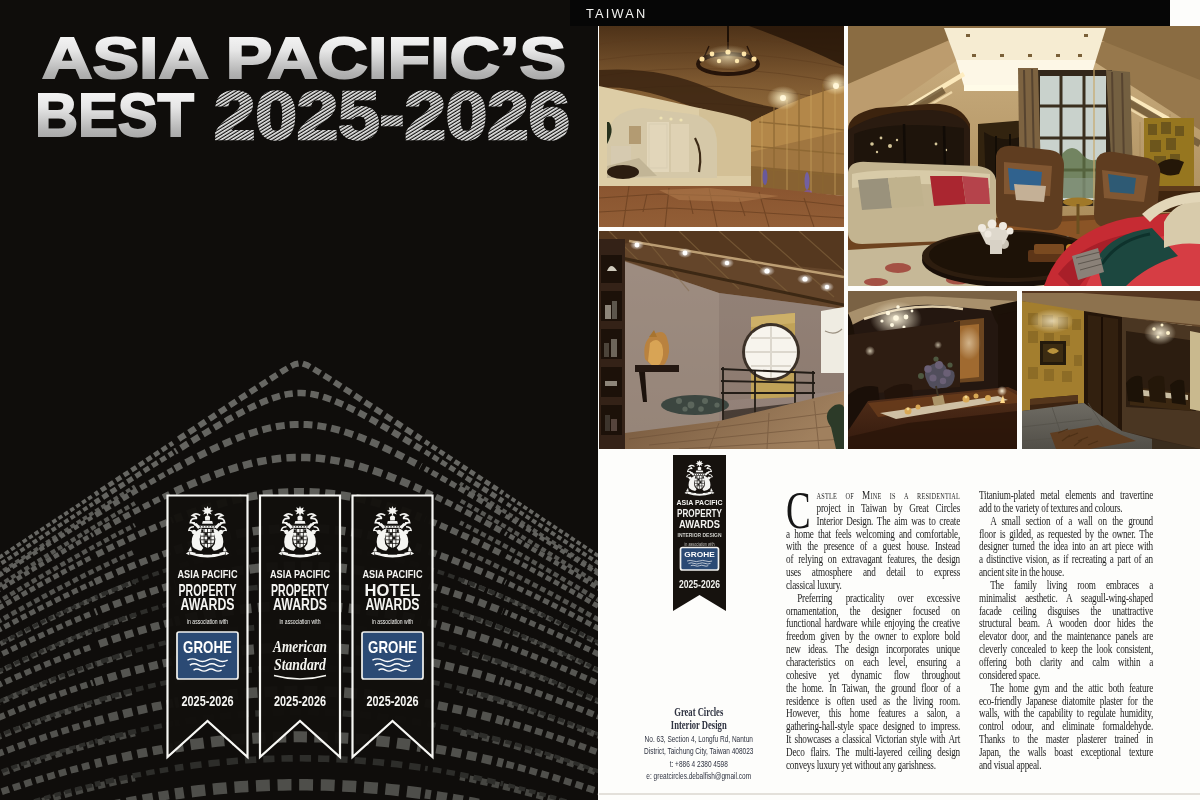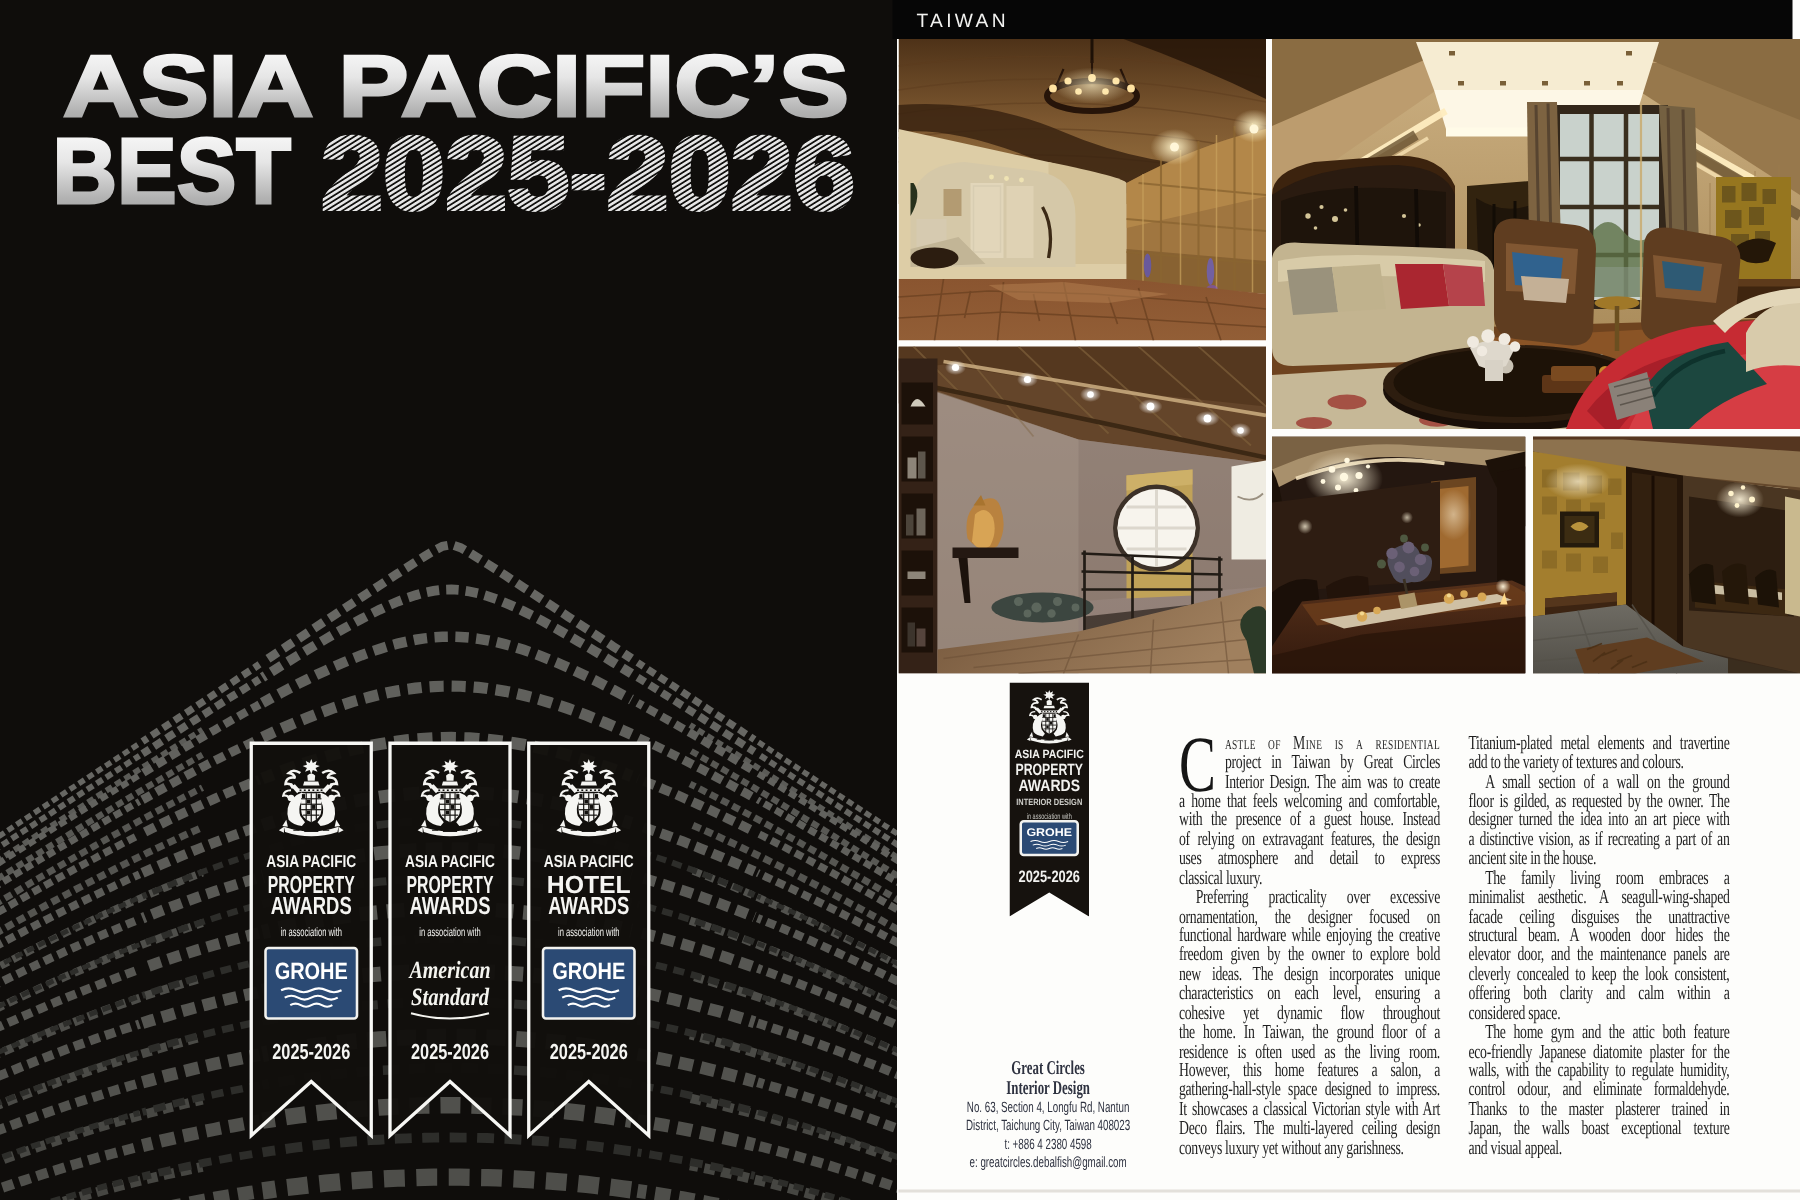--- a/index.html
+++ b/index.html
@@ -4,21 +4,21 @@
  html,body{margin:0;padding:0;background:#fff;}
  #page{position:relative;width:1200px;height:800px;overflow:hidden;background:#fdfdfb;font-family:"Liberation Sans", sans-serif;}
  #rightpage{position:absolute;left:598px;top:0;width:602px;height:800px;background:#fdfdfb;}
  .jl{text-align:justify;text-align-last:justify;}
  .el{text-align:left;}
  .ind{text-indent:16px;}
  .col{position:absolute;width:250px;font-family:"Liberation Serif",serif;font-size:13.2px;letter-spacing:-0.3px;line-height:12.85px;color:#1f1f1f;transform:scaleX(0.696);transform-origin:0 0;}
  .dc{padding-left:44px;}
  .sc{font-variant:small-caps;letter-spacing:0.3px;}
  #dropcap{position:absolute;left:0;top:1px;font-family:"Liberation Serif",serif;font-size:53px;line-height:40px;color:#161616;}
- #taiwanbar{position:absolute;left:595px;top:0;width:600px;height:26px;background:#060606;color:#f2f2f0;
+ #taiwanbar{position:absolute;left:570px;top:0;width:600px;height:26px;background:#060606;color:#f2f2f0;
    font-size:12.8px;letter-spacing:2.2px;line-height:27px;padding-left:16px;box-sizing:border-box;}
  #contact{position:absolute;left:640px;top:706px;width:178px;transform:scaleX(0.66);transform-origin:0 0;
    text-align:center;color:#2e3240;}
  #contact .nm{font-family:"Liberation Serif",serif;font-weight:bold;font-size:13px;line-height:12.8px;}
  #contact .ad{font-size:9.9px;line-height:12.3px;margin-top:1.5px;}
 </style></head>
 <body>
 <div id="page">
 
 <svg width="598" height="800" viewBox="0 0 598 800" style="position:absolute;left:0;top:0">

